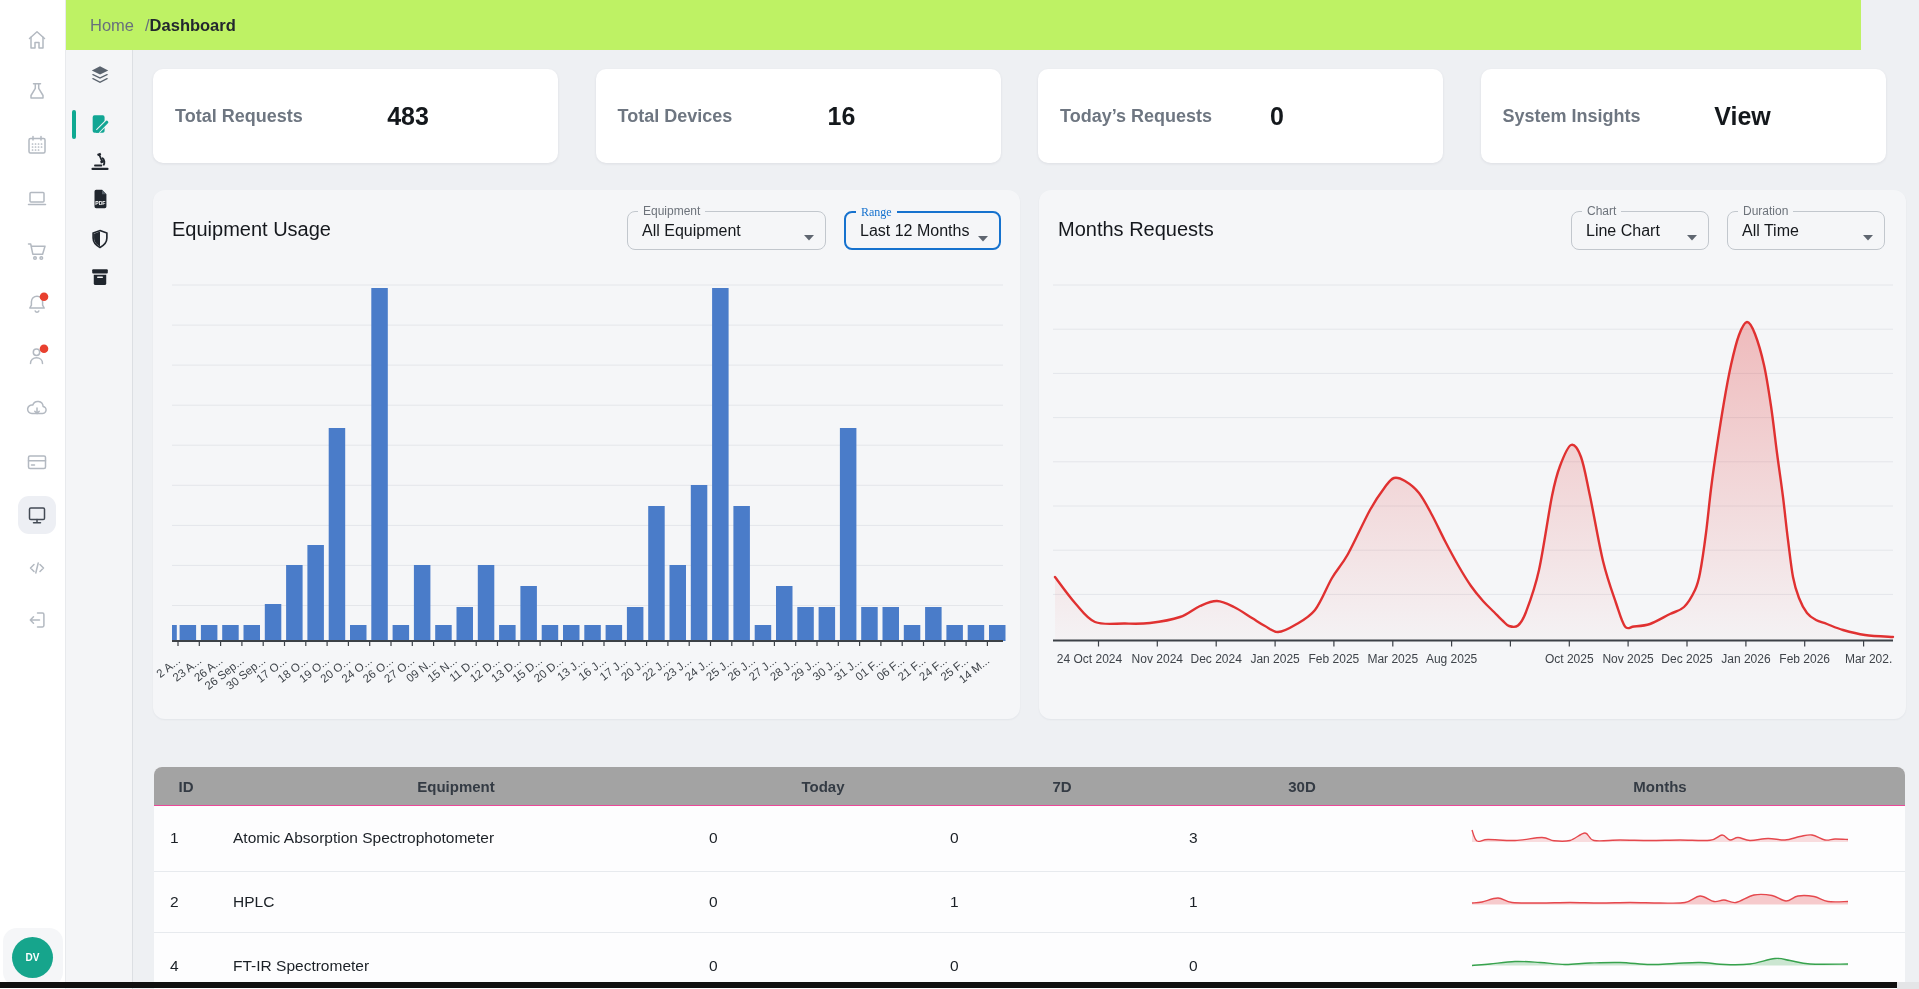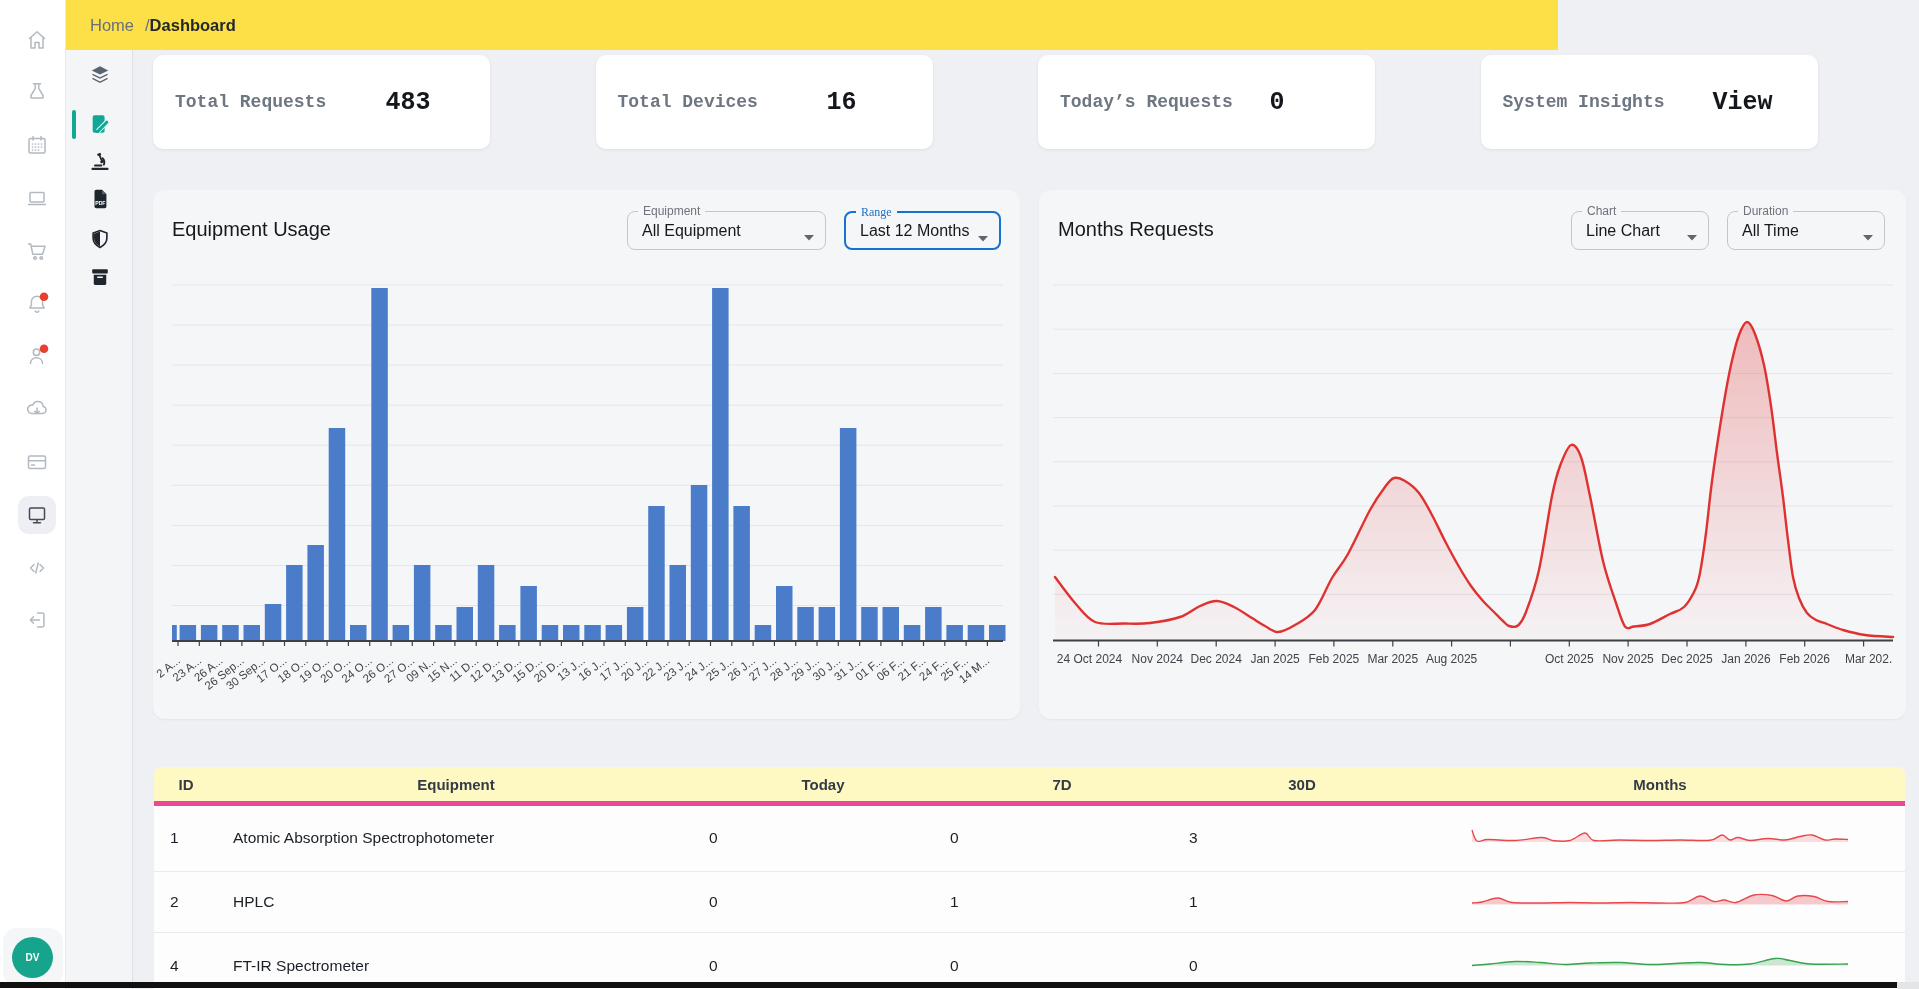--- a/index.html
+++ b/index.html
@@ -1,42 +1,42 @@
 <!DOCTYPE html>
 <html><head><meta charset="utf-8"><title>Dashboard</title>
 <style>
 * { margin:0; padding:0; box-sizing:border-box; }
 html,body { width:1919px; height:989px; overflow:hidden; }
 body { font-family:"Liberation Sans",sans-serif; background:#eef0f3; position:relative; }
-.topbar { position:absolute; left:66px; top:0; width:1492px; height:50px; background:#fde047; }
+.topbar { position:absolute; left:66px; top:0; width:1795px; height:50px; background:#bef264; }
 .crumb { position:absolute; left:24px; top:0; height:50px; display:flex; align-items:center; font-size:16.5px; color:#68707c; }
 .crumb b { color:#23272e; font-weight:700; }
 .crumb .sl { margin-left:11px; color:#68707c; }
 .souter { position:absolute; left:0; top:0; width:66px; height:989px; background:#ffffff; border-right:1px solid #e8eaed; z-index:5; }
 .oic { position:absolute; left:25px; }
 .mon-hl { position:absolute; left:18px; top:496px; width:38px; height:38px; background:#edeff4; border-radius:11px; }
 .avbg { position:absolute; left:3px; top:928px; width:60px; height:58px; background:#f5f6f8; border-radius:14px; }
 .avatar { position:absolute; left:12px; top:937px; width:41px; height:41px; border-radius:50%; background:#16a58c; color:#fff; font-size:10px; font-weight:700; display:flex; align-items:center; justify-content:center; }
 .sinner { position:absolute; left:66px; top:50px; width:67px; height:939px; background:#f4f5f7; border-right:1px solid #dcdfe3; z-index:4; }
 .iic { position:absolute; left:23px; }
 .actbar { position:absolute; left:6px; top:60px; width:3.5px; height:29px; background:#0fa992; border-radius:2px; }
 .card { position:absolute; background:#fff; border-radius:10px; box-shadow:0 1px 3px rgba(20,30,50,0.08); }
-.stat { top:55px; width:337px; height:94px;font-family:Liberation Mono, monospace; }
+.stat { top:69px; width:405px; height:94px; }
 .slabel { position:absolute; left:22px; top:50%; transform:translateY(-50%); font-size:18px; font-weight:600; color:#6e7681; }
 .sval { position:absolute; left:255px; top:50%; transform:translate(-50%,-50%); font-size:25px; font-weight:700; color:#14181c; }
 .chart { position:absolute; top:190px; width:867px; height:529px; background:#f5f6f8; border-radius:12px; box-shadow:0 1px 2px rgba(20,30,50,0.05); overflow:hidden; }
 .ctitle { position:absolute; left:19px; top:28px; font-size:20px; font-weight:400; color:#15181d; }
 .sel { position:absolute; height:39px; border:1px solid #c2c7cd; border-radius:8px; background:transparent; }
 .sel .lbl { position:absolute; left:10px; top:-8px; font-size:12px; color:#6d737b; background:#f5f6f8; padding:0 5px; }
 .sel .val { position:absolute; left:14px; top:50%; transform:translateY(-50%); font-size:16px; color:#15181c; white-space:nowrap; }
 .sel .arr { position:absolute; right:10px; top:16px; }
 .sel.blue { border:2px solid #1672ce; }
 .sel.blue .lbl { color:#1672ce;font-family:Liberation Serif, serif; }
 .table { position:absolute; left:154px; top:767px; width:1751px; height:222px; background:#fdfdfe; border-radius:8px 8px 0 0; }
-.thead { position:absolute; left:0; top:0; width:100%; height:38.5px; background:#fef9c3; border-bottom:5px solid #ec4899; border-radius:8px 8px 0 0;text-align:center; }
+.thead { position:absolute; left:0; top:0; width:100%; height:38.5px; background:#a3a3a3; border-bottom:1px solid #ec4899; border-radius:8px 8px 0 0;text-align:center; }
 .th { position:absolute; top:50%; transform:translate(-50%,-50%); font-size:15px; font-weight:700; color:#343b44; }
 .tr { position:absolute; left:0; width:100%; }
 .td { position:absolute; top:50%; transform:translateY(-50%); font-size:15.5px; color:#1b2026; }
 .spark { position:absolute; left:1316px; top:50%; transform:translateY(-50%); width:380px; height:28px; }
 .blackbar { position:absolute; left:0; top:982px; width:1897px; height:5.5px; background:#101010; z-index:9; }
 .bbcorner { position:absolute; left:1897px; top:982px; width:22px; height:7px; background:#e4e5e7; z-index:9; }
 </style></head>
 <body>
 <div class="topbar">
     <div class="crumb">Home<span class="sl">/</span><b>Dashboard</b></div>

